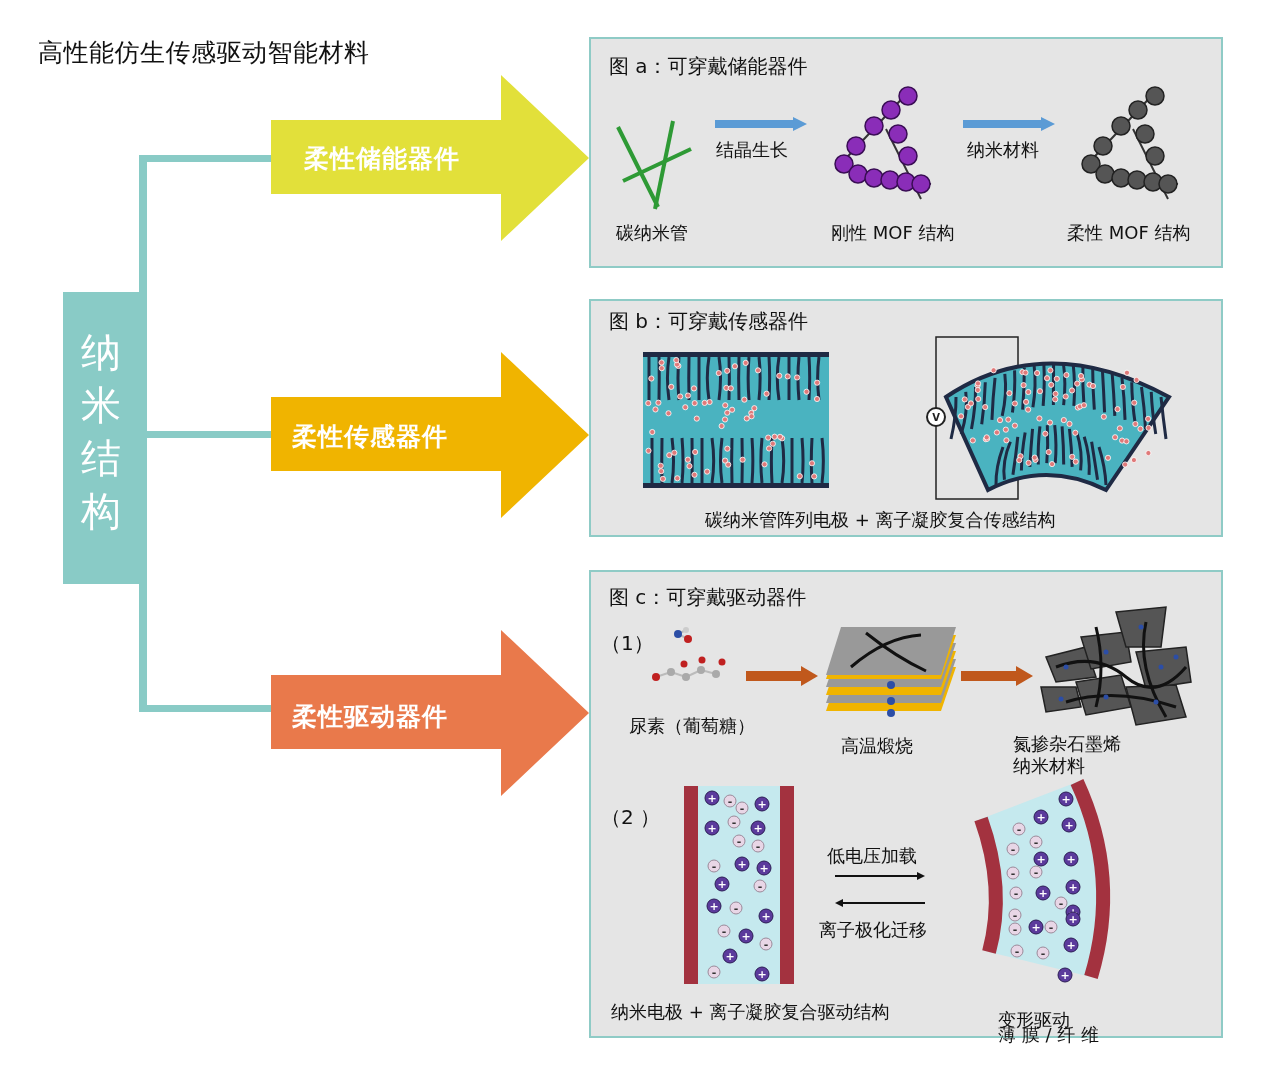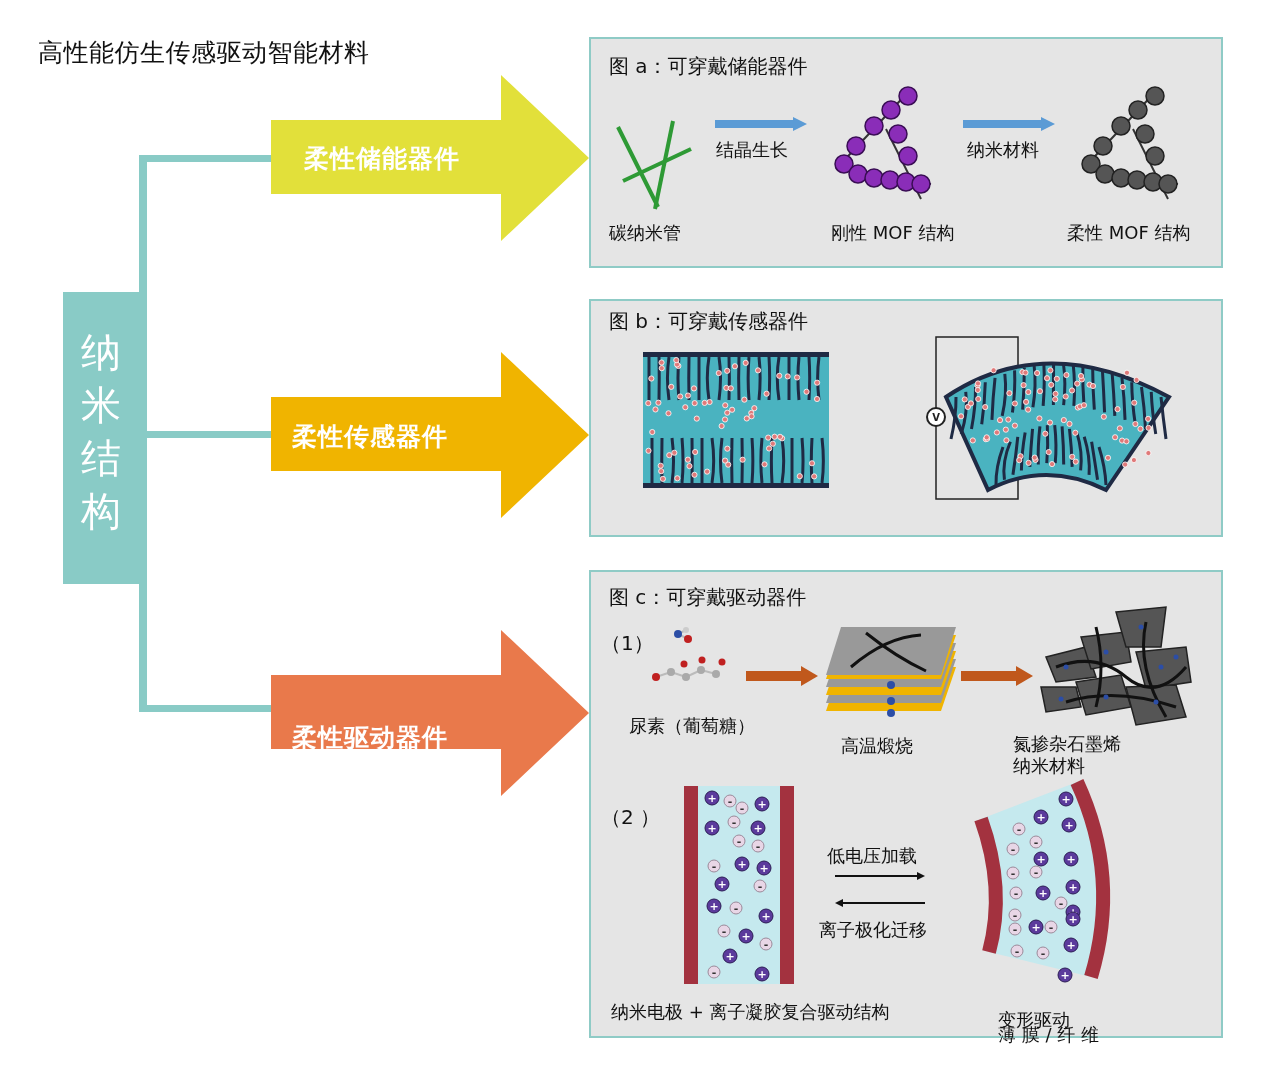--- a/index.html
+++ b/index.html
@@ -43,21 +43,21 @@
 <div class="arrow-label" style="left:304px; top:142px;">柔性储能器件</div>
 
 <svg class="arrow" style="left:271px; top:352px;" width="320" height="166">
   <polygon points="0,45 230,45 230,0 318,83 230,166 230,119 0,119" fill="#f0b400"></polygon>
 </svg>
 <div class="arrow-label" style="left:292px; top:420px;">柔性传感器件</div>
 
 <svg class="arrow" style="left:271px; top:630px;" width="320" height="166">
   <polygon points="0,45 230,45 230,0 318,83 230,166 230,119 0,119" fill="#e9794b"></polygon>
 </svg>
-<div class="arrow-label" style="left:292px; top:700px;margin-top:21px;">柔性驱动器件</div>
+<div class="arrow-label" style="left:292px; top:700px;">柔性驱动器件</div>
 
 <div class="panel" style="left:589px; top:37px; width:634px; height:231px;">
   <div class="panel-title" style="top:14px;">图 a：可穿戴储能器件</div>
 
   <svg style="left:22px; top:80px;" width="80" height="90">
     <line x1="5" y1="8" x2="45" y2="88" stroke="#2e9a35" stroke-width="4"></line>
     <line x1="60" y1="2" x2="42" y2="90" stroke="#2e9a35" stroke-width="4"></line>
     <line x1="10" y1="62" x2="78" y2="30" stroke="#2e9a35" stroke-width="4"></line>
   </svg>
 
@@ -110,21 +110,21 @@
         <circle cx="95" cy="100" r="9"></circle>
         <circle cx="30" cy="62" r="9"></circle>
         <circle cx="48" cy="42" r="9"></circle>
       <circle cx="65" cy="26" r="9"></circle>
         <circle cx="82" cy="12" r="9"></circle>
         <circle cx="72" cy="50" r="9"></circle>
         <circle cx="82" cy="72" r="9"></circle>
     </g>
   </svg>
 
-  <div class="cap" style="left:18px; top:182px;">碳纳米管</div>
+  <div class="cap" style="left:25px; top:182px;">碳纳米管</div>
   <div class="cap" style="left:240px; top:182px;">刚性 MOF 结构</div>
   <div class="cap" style="left:476px; top:182px;">柔性 MOF 结构</div>
 </div>
 
 <div class="panel" style="left:589px; top:299px; width:634px; height:238px;">
   <div class="panel-title" style="top:7px;">图 b：可穿戴传感器件</div>
 
   <svg id="flat-sensor" style="left:52px; top:51px;" width="186" height="136">
     <rect x="0" y="0" width="186" height="136" fill="#4ab3c0"></rect>
     <rect x="0" y="0" width="186" height="5" fill="#1f2a44"></rect>
@@ -363,20 +363,21 @@
         <circle cx="210.429012345679" cy="106.34814386145405" r="2.6"></circle>
         <circle cx="156.17373971193416" cy="121.79623199588478" r="2.6"></circle>
         <circle cx="48.75488683127572" cy="64.43053412208505" r="2.6"></circle>
         <circle cx="165.02430555555554" cy="40.979445301783265" r="2.6"></circle>
         <circle cx="167.94495884773664" cy="70.20839763374485" r="2.6"></circle>
         <circle cx="103.25758744855966" cy="125.14208247599451" r="2.6"></circle>
         <circle cx="161.14737654320987" cy="48.62000600137174" r="2.6"></circle>
       </g>
   </svg>
 
+  <div class="cap" style="left:114px; top:207px;">碳纳米管阵列电极 + 离子凝胶复合传感结构</div>
 </div>
 
 <div class="panel" style="left:589px; top:570px; width:634px; height:468px;">
   <div class="panel-title" style="top:12px;">图 c：可穿戴驱动器件</div>
 
   <div class="cap" style="left:10px; top:58px; font-size:20px;">（1）</div>
 
   <svg style="left:55px; top:50px;" width="85" height="75">
     <g stroke="#bbb" stroke-width="2">
         <line x1="32" y1="12" x2="40" y2="8"></line>

